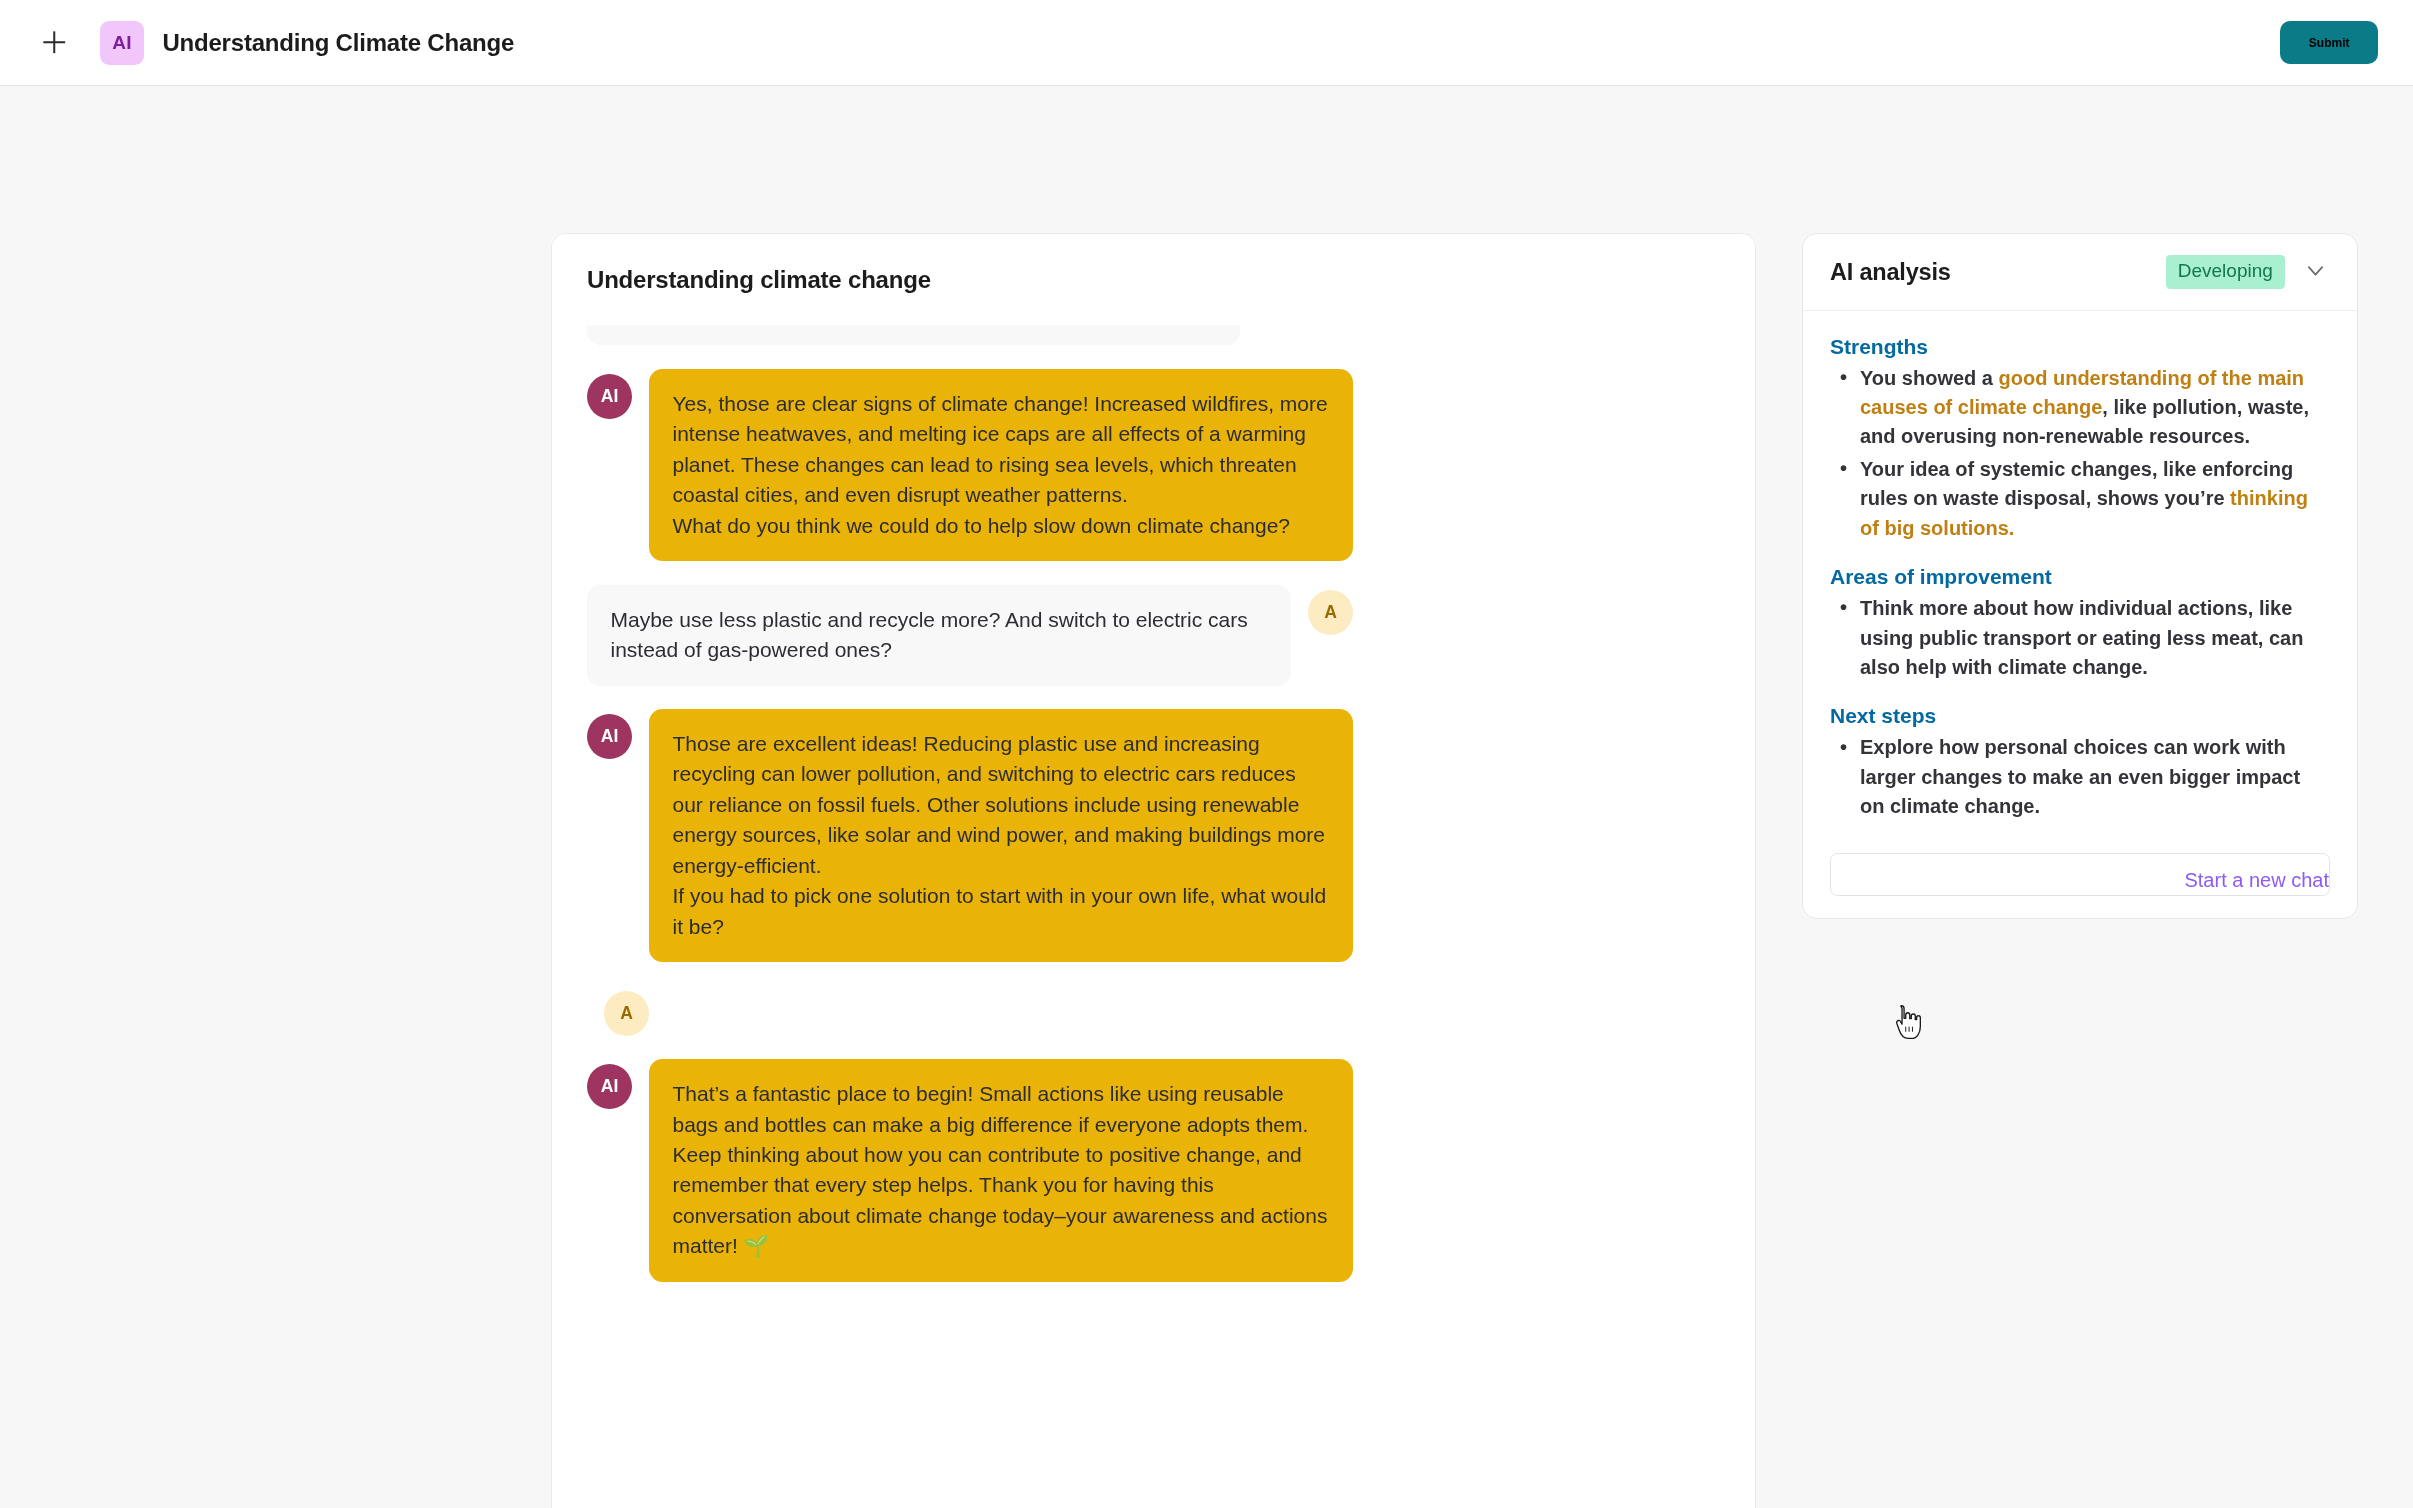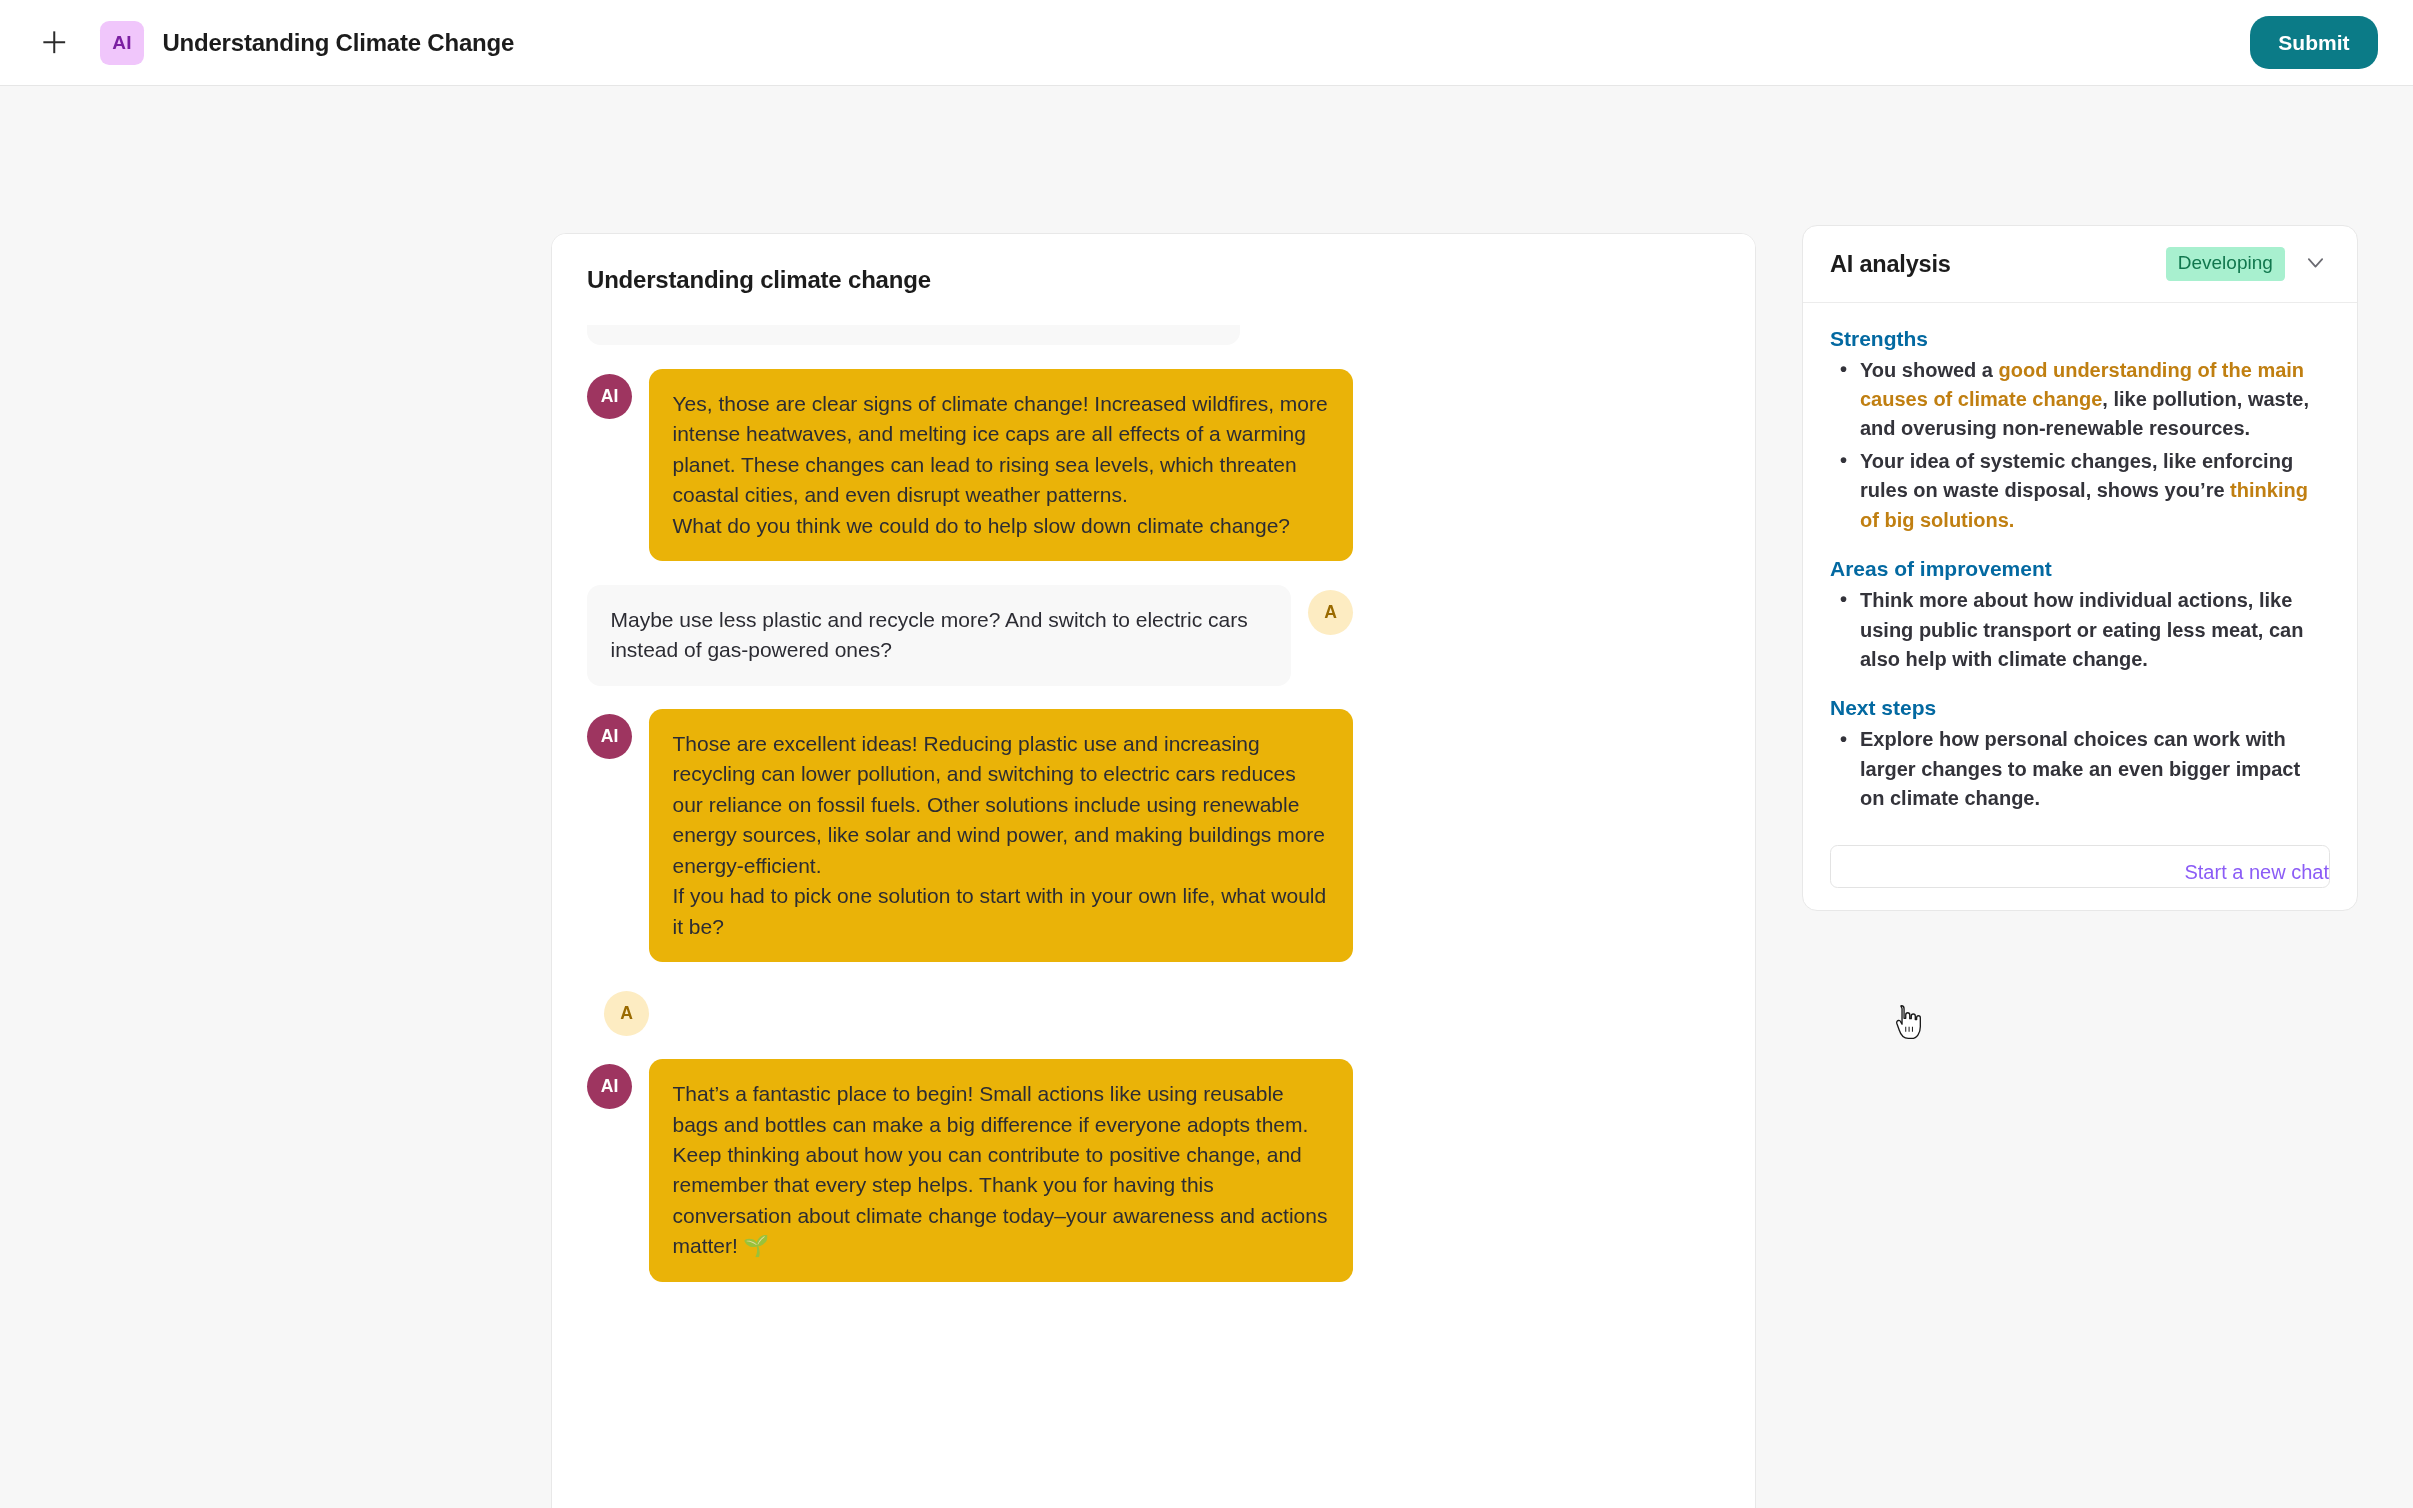--- a/index.html
+++ b/index.html
@@ -49,25 +49,25 @@
     font-weight: 700;
     color: #1c1c1c;
     letter-spacing: -0.2px;
     white-space: nowrap;
   }
 
   .topbar-spacer { flex: 1 1 auto; }
 
   .submit-btn {
     background: #0b7b87;
-    color: #ffffff;
-    font-size: 21px;
+    color: #000000;
+    font-size: 12px;
     font-weight: 600;
     border: none;
-    border-radius: 19px;
+    border-radius: 10px;
     padding: 14.2px 28.5px;
     cursor: pointer;
     font-family: inherit;
     flex: 0 0 auto;
   }
 
   
   .page {
     position: relative;
     width: 2413px;
@@ -148,21 +148,21 @@
 
   .bubble.clipped {
     border-radius: 13.4px;
     max-width: 704px;
   }
 
   
   .analysis-panel {
     position: absolute;
     left: 1802px;
-    top: 139px;
+    top: 147px;
     width: 556px;
     background: #ffffff;
     border: 0.8px solid #e8e8e8;
     border-radius: 15px;
     overflow: hidden;
   }
   .analysis-header {
     height: 77px;
     display: flex;
     align-items: center;

